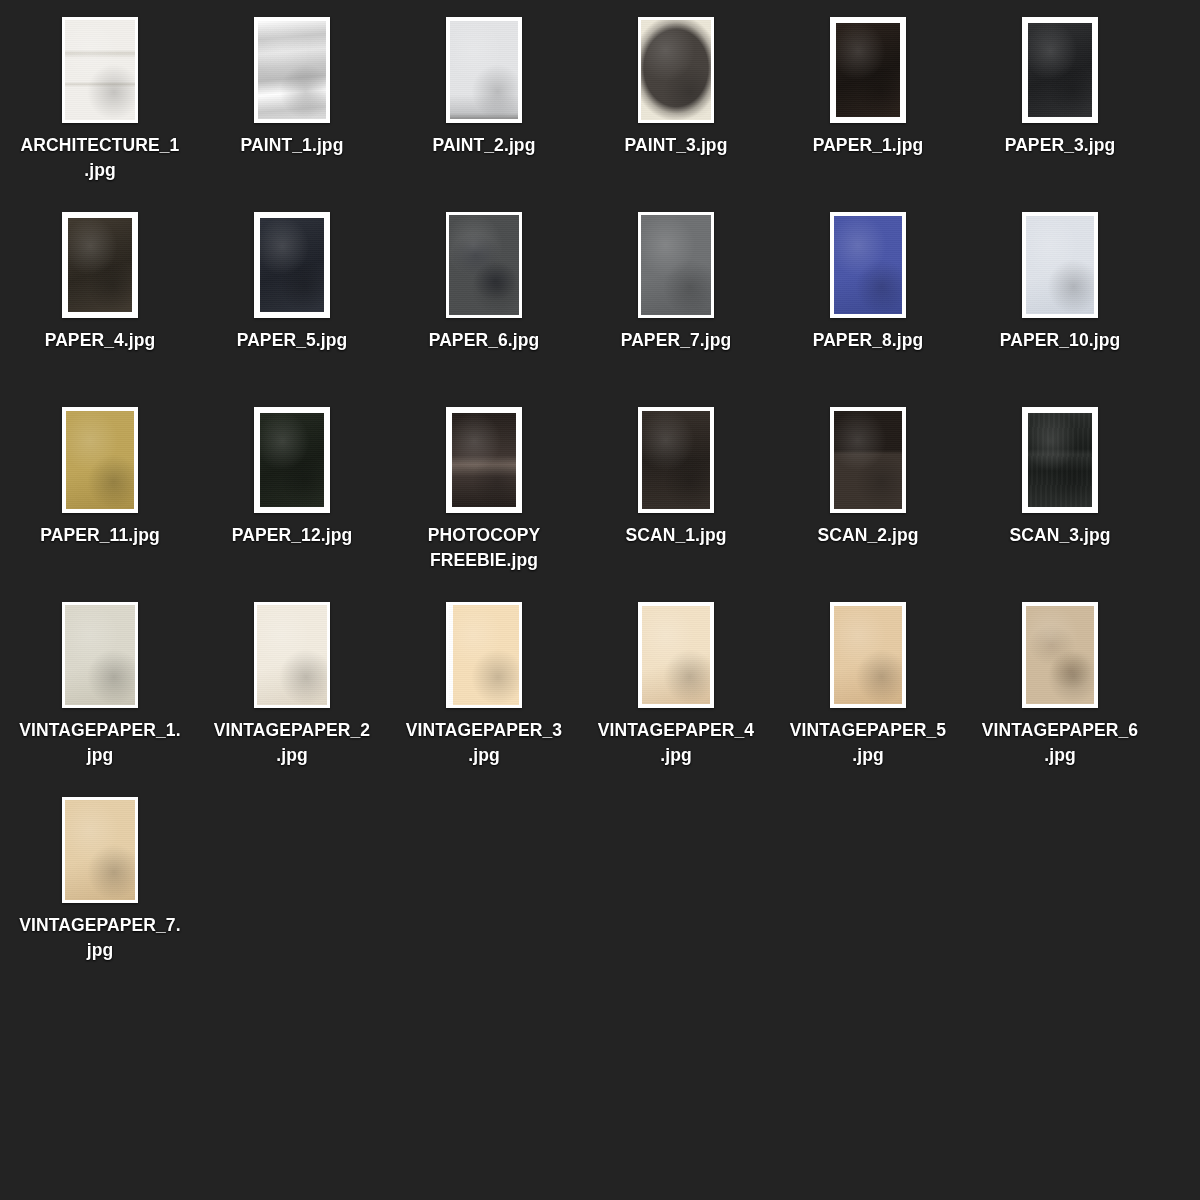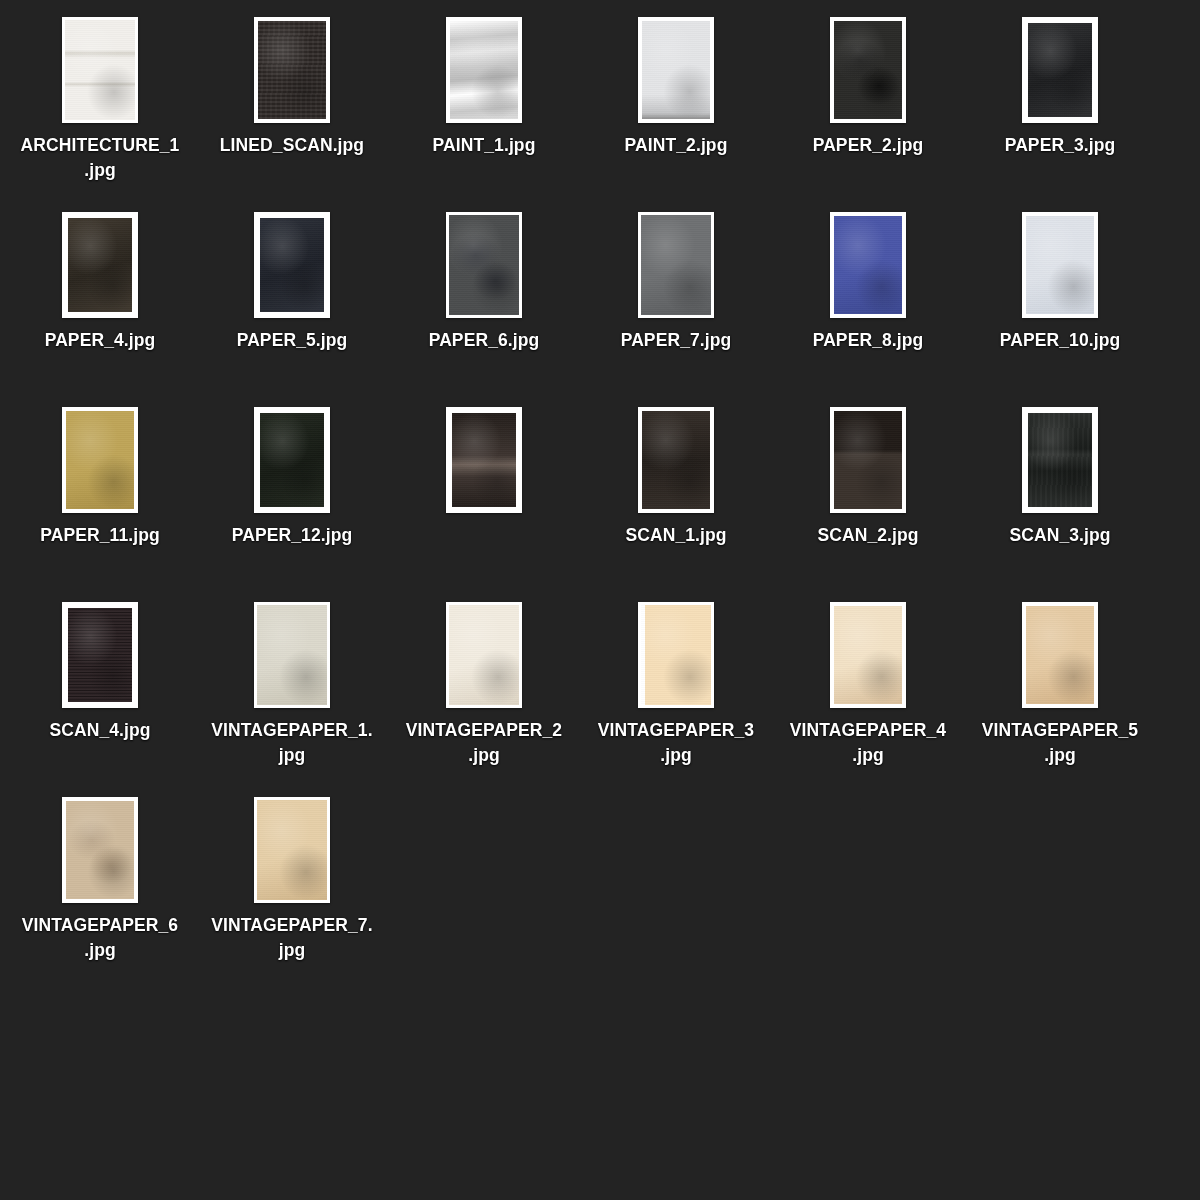--- a/index.html
+++ b/index.html
@@ -125,33 +125,20 @@
         </div>
       </div>
       <div class="file-label">
         <span class="line">ARCHITECTURE_1</span>
         <span class="line">.jpg</span>
       </div>
     </div>
     <div class="file-cell">
       <div class="thumb-wrap">
         <div class="thumb">
-          <span class="thumb-inner" style="background: repeating-linear-gradient(0deg, rgb(59, 53, 51) 0px, rgb(59, 53, 51) 2px, rgb(42, 37, 35) 2px, rgb(42, 37, 35) 4px);">
-            <span class="grain-h"></span>
-            <span class="blotch"></span>
-          </span>
-        </div>
-      </div>
-      <div class="file-label">
-        <span class="line">LINED_SCAN.jpg</span>
-      </div>
-    </div>
-    <div class="file-cell">
-      <div class="thumb-wrap">
-        <div class="thumb">
           <span class="thumb-inner" style="background: linear-gradient(175deg, rgb(255, 255, 255) 0%, rgb(201, 201, 201) 18%, rgb(230, 230, 230) 32%, rgb(201, 201, 201) 46%, rgb(188, 188, 188) 58%, rgb(255, 255, 255) 72%, rgb(201, 201, 201) 88%, rgb(222, 222, 222) 100%);">
             <span class="grain"></span>
             <span class="blotch"></span>
           </span>
         </div>
       </div>
       <div class="file-label">
         <span class="line">PAINT_1.jpg</span>
       </div>
     </div>
@@ -163,29 +150,42 @@
             <span class="blotch"></span>
           </span>
         </div>
       </div>
       <div class="file-label">
         <span class="line">PAINT_2.jpg</span>
       </div>
     </div>
     <div class="file-cell">
       <div class="thumb-wrap">
-        <div class="thumb">
-          <span class="thumb-inner" style="background: radial-gradient(50% 30% at 38% 40%, rgb(19, 19, 18), rgba(0, 0, 0, 0) 70%), radial-gradient(45% 28% at 66% 66%, rgb(19, 19, 18), rgba(0, 0, 0, 0) 70%), rgb(42, 42, 40);">
-            <span class="grain"></span>
-            <span class="blotch"></span>
-          </span>
-        </div>
-      </div>
-      <div class="file-label">
-        <span class="line">PAPER_2.jpg</span>
+        <div class="thumb thin-mat">
+          <span class="thumb-inner" style="background: radial-gradient(74% 62% at 50% 48%, rgb(69, 64, 60) 0%, rgb(69, 64, 60) 62%, rgba(69, 64, 60, 0.35) 74%, rgb(236, 231, 216) 86%), rgb(236, 231, 216);">
+            <span class="grain"></span>
+            <span class="blotch"></span>
+          </span>
+        </div>
+      </div>
+      <div class="file-label">
+        <span class="line">PAINT_3.jpg</span>
+      </div>
+    </div>
+    <div class="file-cell">
+      <div class="thumb-wrap">
+        <div class="thumb thick-mat">
+          <span class="thumb-inner" style="background: linear-gradient(160deg, rgb(42, 33, 27) 0%, rgb(24, 19, 16) 55%, rgb(42, 33, 27) 100%);">
+            <span class="grain"></span>
+            <span class="blotch"></span>
+          </span>
+        </div>
+      </div>
+      <div class="file-label">
+        <span class="line">PAPER_1.jpg</span>
       </div>
     </div>
     <div class="file-cell">
       <div class="thumb-wrap">
         <div class="thumb thick-mat">
           <span class="thumb-inner" style="background: linear-gradient(160deg, rgb(47, 48, 50) 0%, rgb(29, 30, 32) 55%, rgb(47, 48, 50) 100%);">
             <span class="grain"></span>
             <span class="blotch"></span>
           </span>
         </div>
@@ -299,20 +299,24 @@
       </div>
     </div>
     <div class="file-cell">
       <div class="thumb-wrap">
         <div class="thumb thick-mat">
           <span class="thumb-inner" style="background: linear-gradient(rgb(36, 30, 27) 0%, rgb(61, 52, 48) 45%, rgb(109, 96, 88) 55%, rgb(61, 52, 48) 68%, rgb(36, 30, 27) 100%);">
             <span class="grain"></span>
             <span class="blotch"></span>
           </span>
         </div>
+      </div>
+      <div class="file-label">
+        <span class="line">PHOTOCOPY</span>
+        <span class="line">FREEBIE.jpg</span>
       </div>
     </div>
     <div class="file-cell">
       <div class="thumb-wrap">
         <div class="thumb">
           <span class="thumb-inner" style="background: linear-gradient(rgb(52, 45, 40) 0%, rgb(36, 31, 27) 50%, rgb(52, 45, 40) 100%);">
             <span class="grain"></span>
             <span class="blotch"></span>
           </span>
         </div>
@@ -342,33 +346,20 @@
             <span class="blotch"></span>
           </span>
         </div>
       </div>
       <div class="file-label">
         <span class="line">SCAN_3.jpg</span>
       </div>
     </div>
     <div class="file-cell">
       <div class="thumb-wrap">
-        <div class="thumb thick-mat">
-          <span class="thumb-inner" style="background: repeating-linear-gradient(0deg, rgb(46, 36, 38) 0px, rgb(46, 36, 38) 2px, rgb(29, 22, 24) 2px, rgb(29, 22, 24) 3px);">
-            <span class="grain"></span>
-            <span class="blotch"></span>
-          </span>
-        </div>
-      </div>
-      <div class="file-label">
-        <span class="line">SCAN_4.jpg</span>
-      </div>
-    </div>
-    <div class="file-cell">
-      <div class="thumb-wrap">
         <div class="thumb thin-mat">
           <span class="thumb-inner" style="background: linear-gradient(165deg, rgb(220, 217, 204) 0%, rgb(220, 217, 204) 55%, rgb(201, 197, 182) 100%);">
             <span class="grain"></span>
             <span class="blotch"></span>
           </span>
         </div>
       </div>
       <div class="file-label">
         <span class="line">VINTAGEPAPER_1.</span>
         <span class="line">jpg</span>

